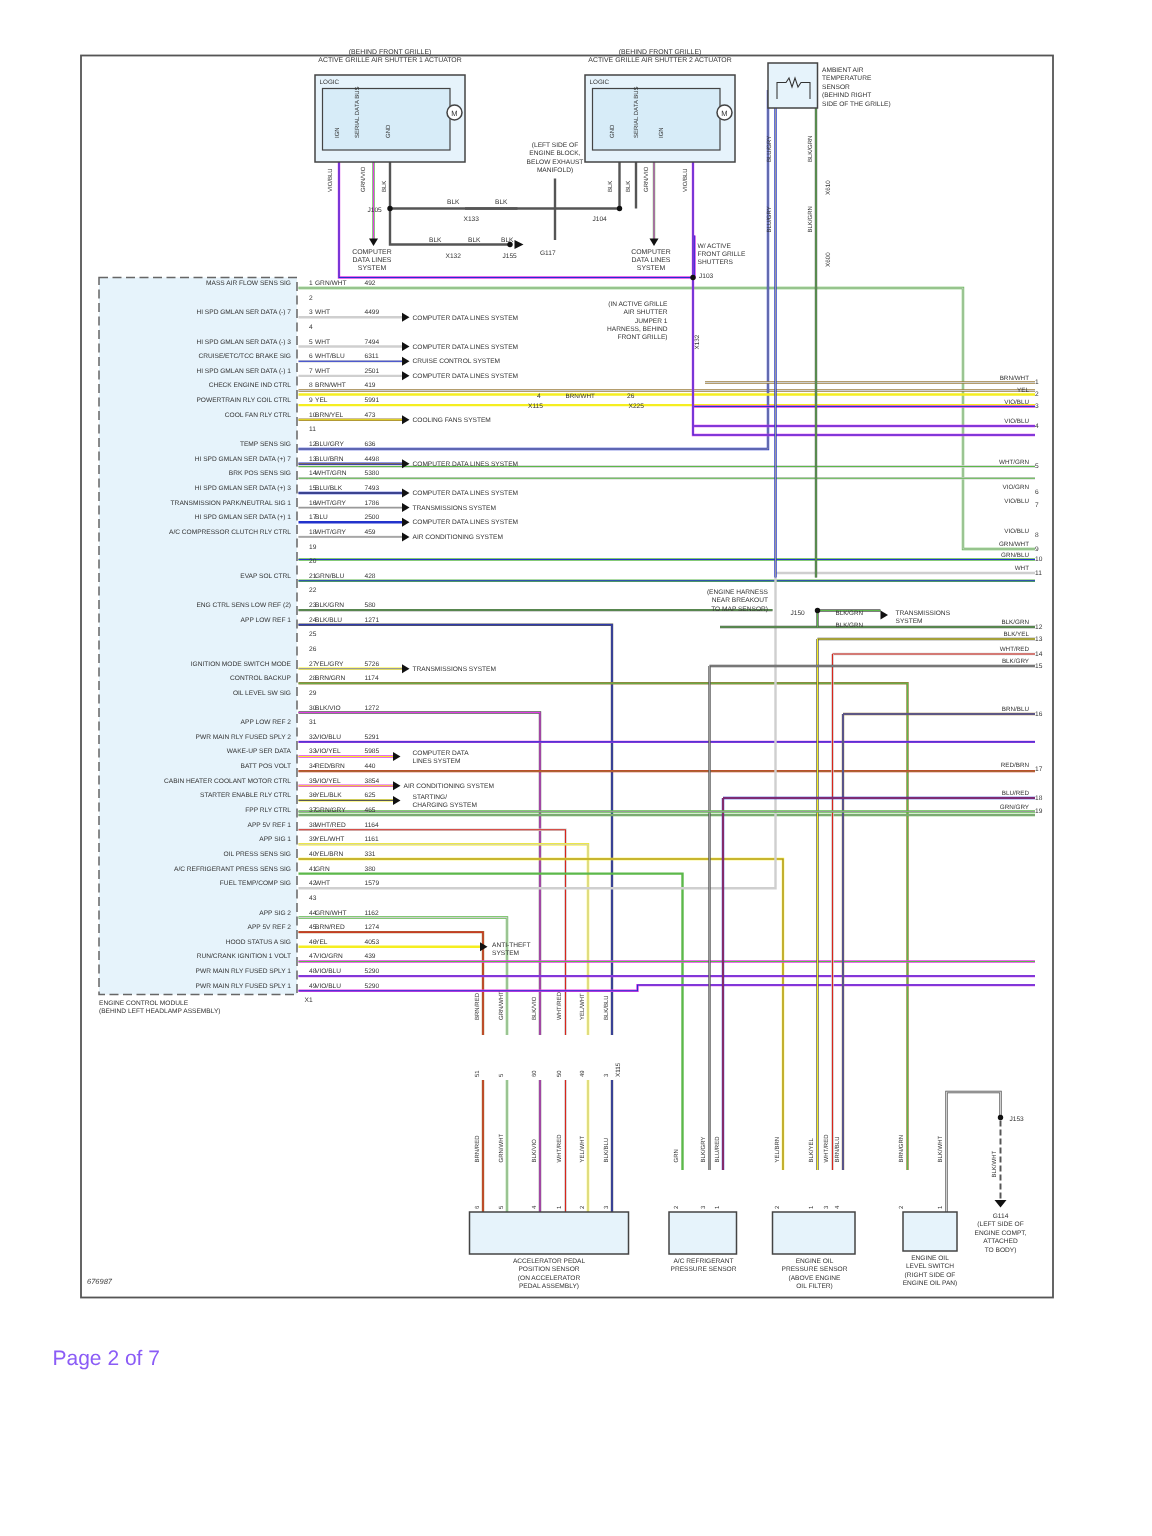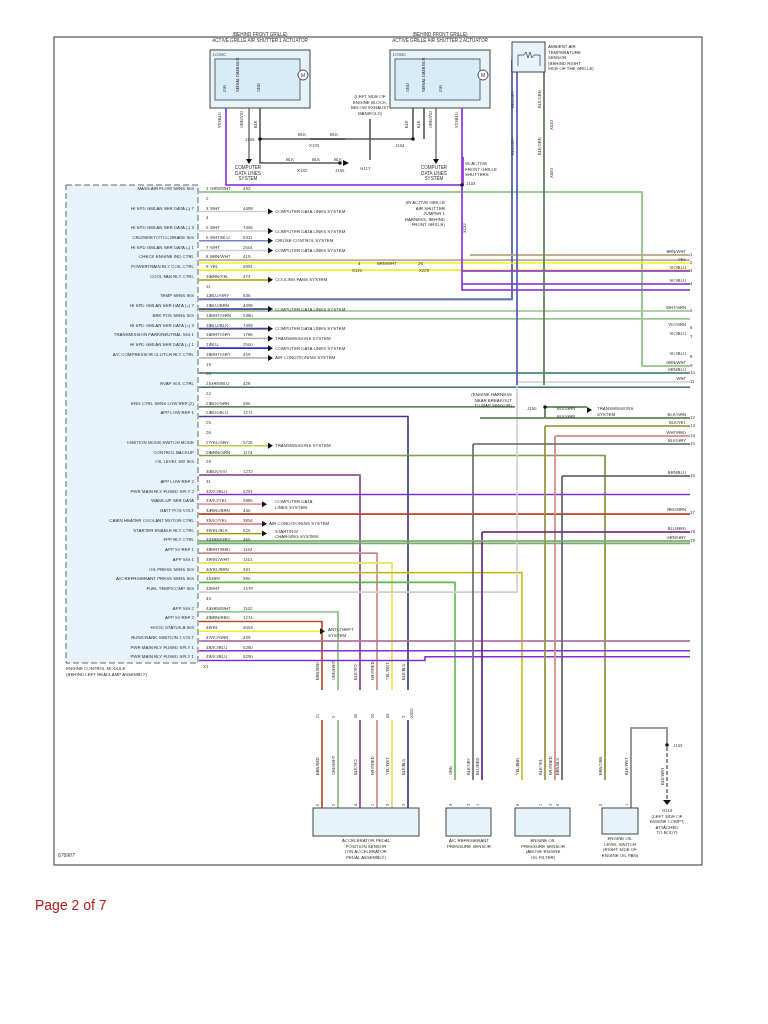--- a/index.html
+++ b/index.html
@@ -1,19 +1,19 @@
 <!DOCTYPE html>
 <html><head>
 <meta charset="utf-8">
 <style>
   html,body{margin:0;padding:0;background:#fff;}
   body{width:768px;height:1024px;position:relative;overflow:hidden;font-family:"Liberation Sans",sans-serif;}
   #diagram{position:absolute;left:0;top:0;}
   .t{font-family:"Liberation Sans",sans-serif;fill:#333;}
-  #page-label{position:absolute;left:35px;top:897px;font-size:14px;color:#b91c1c;font-family:"Liberation Sans",sans-serif;}
+  #page-label{position:absolute;left:35px;top:897px;font-size:14px;color:#8b5cf6;font-family:"Liberation Sans",sans-serif;}
   #fig-num{position:absolute;left:58px;top:852px;font-size:5px;color:#444;font-style:italic;font-family:"Liberation Sans",sans-serif;}
 </style>
 </head>
 <body>
 
 <svg id="diagram" width="768" height="1024" viewBox="0 0 768 1024" xmlns="http://www.w3.org/2000/svg">
 
   <rect x="54" y="37" width="648" height="828" fill="none" stroke="#555" stroke-width="1.2"></rect>
 
   <g id="wires">

